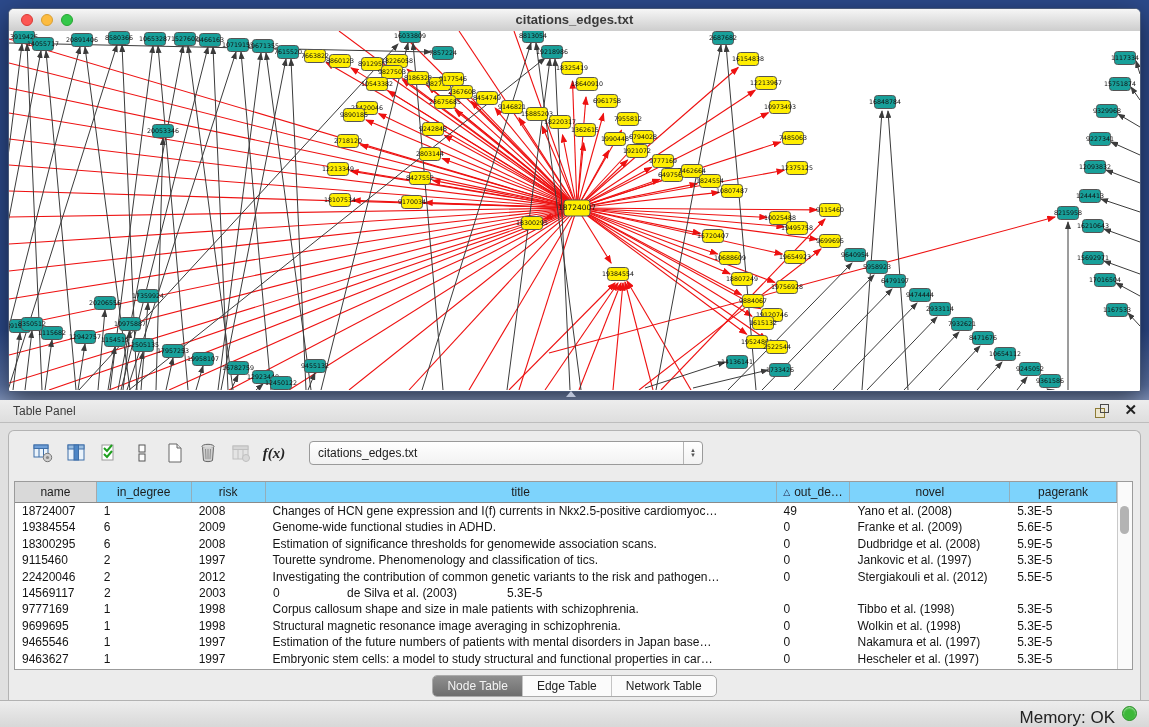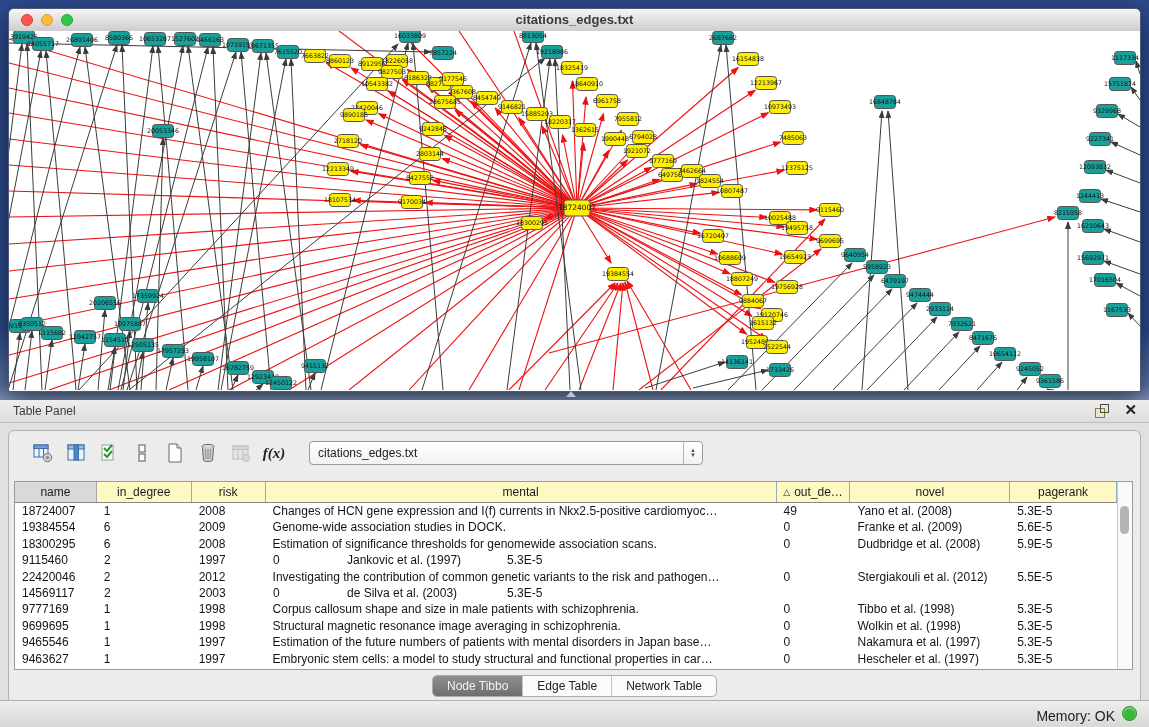--- a/index.html
+++ b/index.html
@@ -36,36 +36,36 @@
   .tbtn{width:28px;height:28px;margin-right:5px;display:flex;align-items:center;justify-content:center;border-radius:4px;cursor:pointer;}
   .tbtn svg{display:block;}
   .fx{font-family:"Liberation Serif",serif;font-style:italic;font-weight:bold;font-size:15px;color:#222;}
   .combo{margin-left:16px;width:392px;height:22px;background:linear-gradient(#ffffff,#f2f2f2);border:1px solid #9a9a9a;border-radius:4px;display:flex;align-items:center;position:relative;cursor:pointer;}
   .combo-val{flex:1;font-size:12px;color:#1c1c1c;padding-left:8px;}
   .combo-step{width:18px;height:100%;border-left:1px solid #b5b5b5;display:flex;flex-direction:column;align-items:center;justify-content:center;color:#555;font-size:6px;line-height:5px;}
   
   .tablewrap{position:absolute;left:5px;right:7px;top:50px;height:187px;background:#fff;border:1px solid #9b9b9b;display:flex;}
   .grid{flex:1;overflow:hidden;}
   .hrow{display:flex;height:20px;border-bottom:1px solid #8a8a8a;}
-  .hcell{box-sizing:border-box;background:#fef9c3;border-right:1px solid #93aeba;font-size:12px;color:#1c1c1c;display:flex;align-items:center;justify-content:center;white-space:nowrap;overflow:hidden;cursor:pointer;}
+  .hcell{box-sizing:border-box;background:#7dd3fc;border-right:1px solid #93aeba;font-size:12px;color:#1c1c1c;display:flex;align-items:center;justify-content:center;white-space:nowrap;overflow:hidden;cursor:pointer;}
   .hcell.gray{background:#d9d9d9;border-right:1px solid #a8a8a8;}
   .sorttri{font-size:9px;color:#224;margin-right:4px;}
   .brow{display:flex;height:16.4px;background:#fff;cursor:default;}
   .bcell{box-sizing:border-box;font-size:12px;color:#141414;padding:1px 0 0 7px;white-space:nowrap;overflow:hidden;}
   .vscroll{width:14px;background:#fafafa;border-left:1px solid #c9c9c9;position:relative;}
   .vthumb{position:absolute;left:2px;top:24px;width:9px;height:28px;border-radius:5px;background:#b3b3b3;}
   
   .tabsbar{position:absolute;left:0;right:0;top:244px;height:24px;display:flex;justify-content:center;}
   .seg{display:flex;height:20px;border:1px solid #ababab;border-radius:5px;overflow:hidden;background:#fbfbfb;}
   .seg button{border:none;margin:0;padding:0 14px;font-size:12px;font-family:"Liberation Sans",sans-serif;background:transparent;color:#222;cursor:pointer;border-right:1px solid #c4c4c4;}
   .seg button:last-child{border-right:none;text-align:center;}
   .seg button.sel{background:linear-gradient(#8f8f8f,#6e6e6e);color:#f4f4f4;}
   
   #statusbar{position:absolute;left:0;top:700px;width:1149px;height:27px;background:linear-gradient(#ededed,#d7d7d7);border-top:1px solid #b2b2b2;}
-  .mem{position:absolute;right:34px;top:7px;font-size:14px;color:#222;text-align:right;}
+  .mem{position:absolute;right:34px;top:7px;font-size:17px;color:#222;text-align:right;}
   .memdot{position:absolute;right:12px;top:5px;width:13px;height:13px;border-radius:50%;background:#3cb838;border:1px solid #2a8f28;box-shadow:inset 0 1px 2px rgba(255,255,255,.6);}
 </style>
 </head>
 <body>
 
 <div id="desktop">
   <div id="frame">
     <div class="titlebar">
       <div class="lights">
         <div class="light lr"></div>
@@ -787,56 +787,57 @@
             <span>▼</span>
           </span>
       </div>
     </div>
     <div class="tablewrap">
       <div class="grid" id="grid">
           <div class="hrow">
             <div class="hcell gray" style="width:82px">name</div>
             <div class="hcell" style="width:95px">in_degree</div>
             <div class="hcell" style="width:74px">risk</div>
-            <div class="hcell" style="width:512px">mental</div>
+            <div class="hcell" style="width:512px">title</div>
             <div class="hcell" style="width:74px"><span class="sorttri">△</span>out_de…</div>
             <div class="hcell" style="width:160px">novel</div>
             <div class="hcell" style="width:107px">pagerank</div>
           </div>
           <div class="brow">
             <div class="bcell" style="width:82px">18724007</div>
             <div class="bcell" style="width:95px">1</div>
             <div class="bcell" style="width:74px">2008</div>
             <div class="bcell" style="width:512px">Changes of HCN gene expression and I(f) currents in Nkx2.5-positive cardiomyoc…</div>
             <div class="bcell" style="width:74px">49</div>
             <div class="bcell" style="width:160px">Yano et al. (2008)</div>
             <div class="bcell" style="width:107px">5.3E-5</div>
           </div>
           <div class="brow">
             <div class="bcell" style="width:82px">19384554</div>
             <div class="bcell" style="width:95px">6</div>
             <div class="bcell" style="width:74px">2009</div>
-            <div class="bcell" style="width:512px">Genome-wide association studies in DOCK.</div>
+            <div class="bcell" style="width:512px">Genome-wide functional studies in ADHD.</div>
             <div class="bcell" style="width:74px">0</div>
             <div class="bcell" style="width:160px">Franke et al. (2009)</div>
             <div class="bcell" style="width:107px">5.6E-5</div>
           </div>
           <div class="brow">
             <div class="bcell" style="width:82px">18300295</div>
             <div class="bcell" style="width:95px">6</div>
             <div class="bcell" style="width:74px">2008</div>
             <div class="bcell" style="width:512px">Estimation of significance thresholds for genomewide association scans.</div>
             <div class="bcell" style="width:74px">0</div>
             <div class="bcell" style="width:160px">Dudbridge et al. (2008)</div>
             <div class="bcell" style="width:107px">5.9E-5</div>
           </div>
           <div class="brow">
             <div class="bcell" style="width:82px">9115460</div>
             <div class="bcell" style="width:95px">2</div>
             <div class="bcell" style="width:74px">1997</div>
+            <div class="bcell" style="width:512px">Tourette syndrome. Phenomenology and classification of tics.</div>
             <div class="bcell" style="width:74px">0</div>
             <div class="bcell" style="width:160px">Jankovic et al. (1997)</div>
             <div class="bcell" style="width:107px">5.3E-5</div>
           </div>
           <div class="brow">
             <div class="bcell" style="width:82px">22420046</div>
             <div class="bcell" style="width:95px">2</div>
             <div class="bcell" style="width:74px">2012</div>
             <div class="bcell" style="width:512px">Investigating the contribution of common genetic variants to the risk and pathogen…</div>
             <div class="bcell" style="width:74px">0</div>
@@ -887,21 +888,21 @@
             <div class="bcell" style="width:160px">Hescheler et al. (1997)</div>
             <div class="bcell" style="width:107px">5.3E-5</div>
           </div>
         </div>
       <div class="vscroll">
           <div class="vthumb"></div>
         </div>
     </div>
     <div class="tabsbar">
       <div class="seg">
-        <button id="tab0" class="sel">Node Tibbo</button>
+        <button id="tab0" class="sel">Node Table</button>
         <button id="tab1">Edge Table</button>
         <button id="tab2">Network Table</button>
       </div>
     </div>
   </div>
 </div>
 
 <div id="statusbar">
   <span class="mem">Memory: OK</span>
   <span class="memdot"></span>

